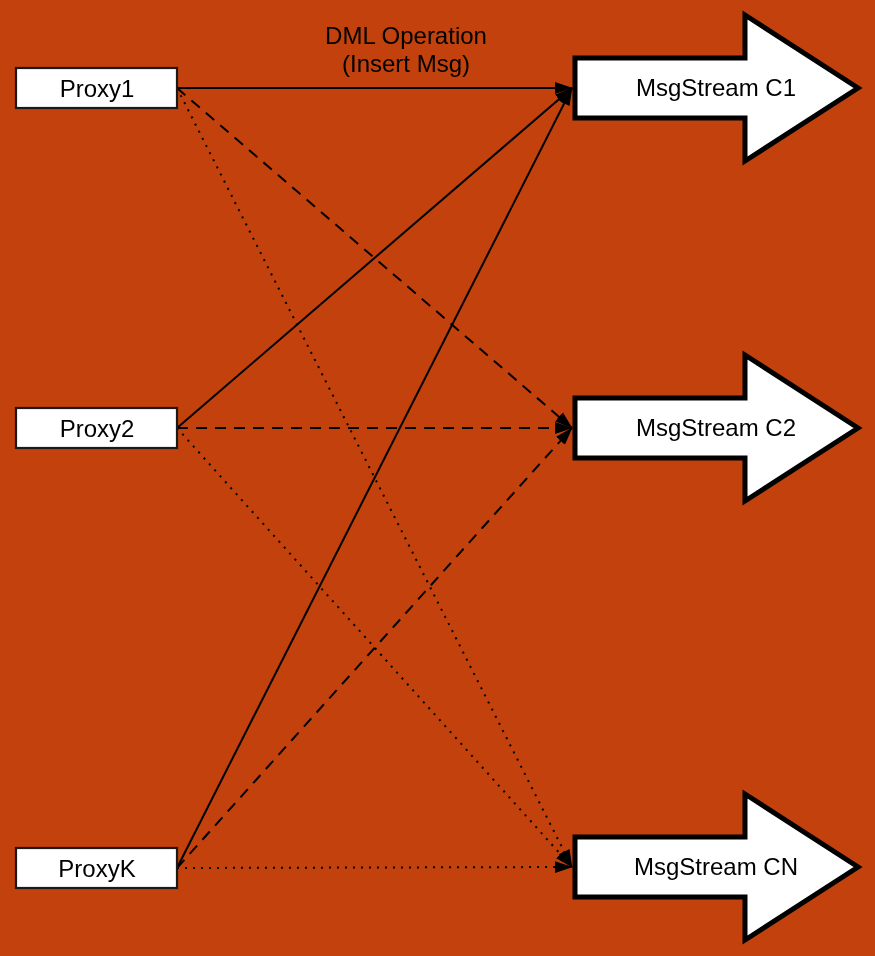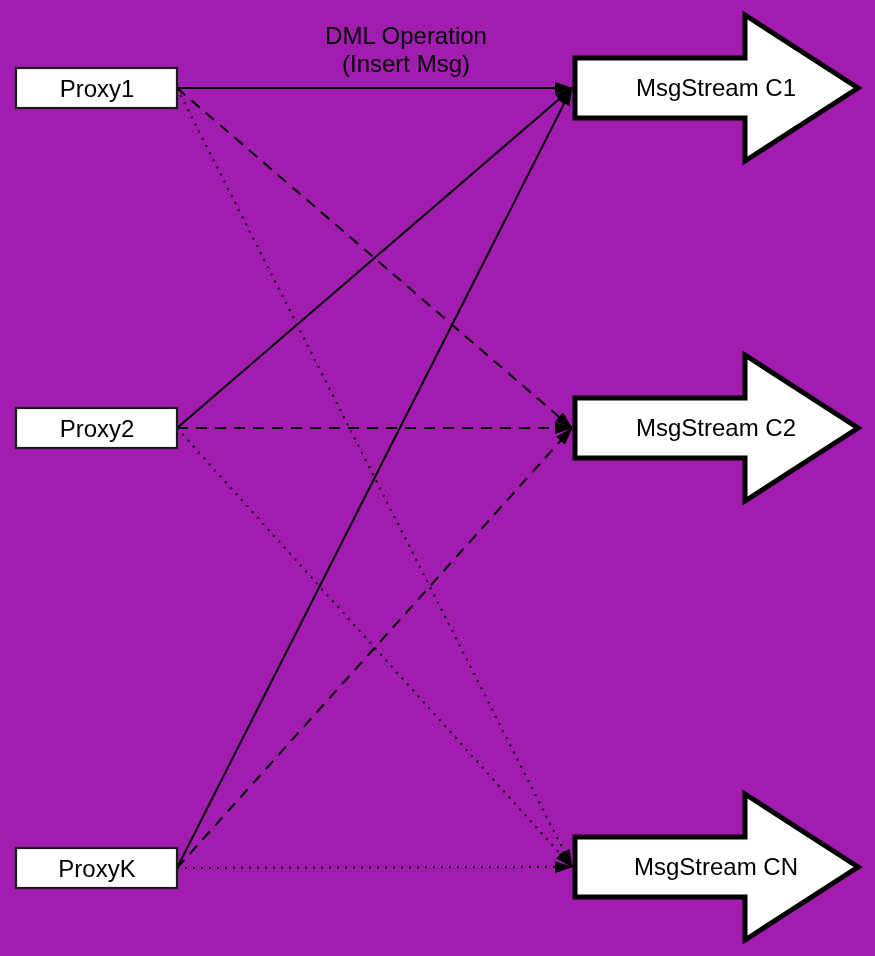--- a/index.html
+++ b/index.html
@@ -3,21 +3,21 @@
 <meta charset="utf-8">
 <style>
   html, body {
     margin: 0;
     padding: 0;
     background: #ffffff;
   }
   .canvas-wrap {
     width: 875px;
     height: 956px;
-    background: #a21caf;
+    background: #c2410c;
     position: relative;
     font-family: "Liberation Sans", sans-serif;
   }
   svg text {
     font-family: "Liberation Sans", sans-serif;
     font-size: 24px;
     fill: #000000;
     text-anchor: middle;
   }
   .proxy-box {

